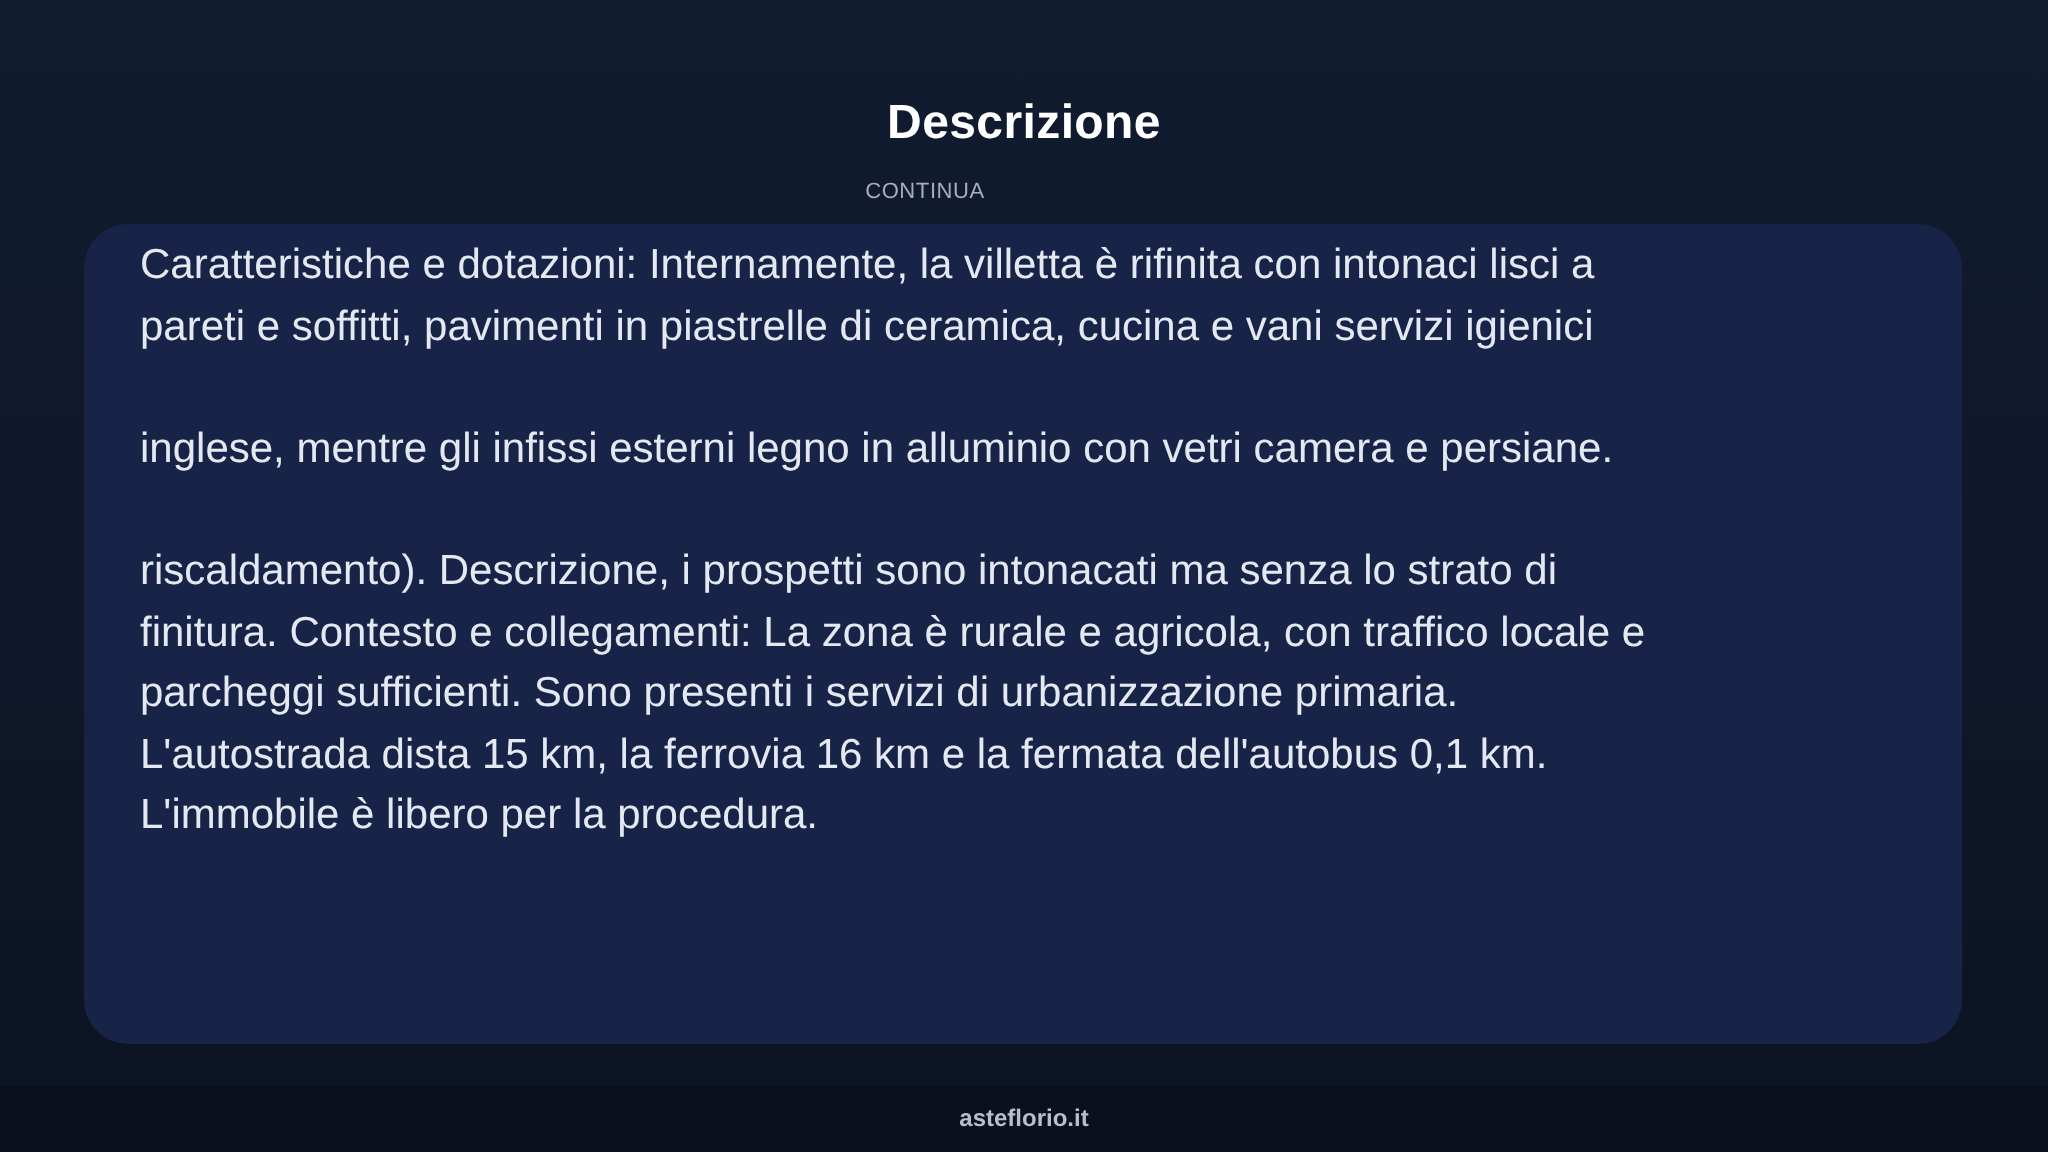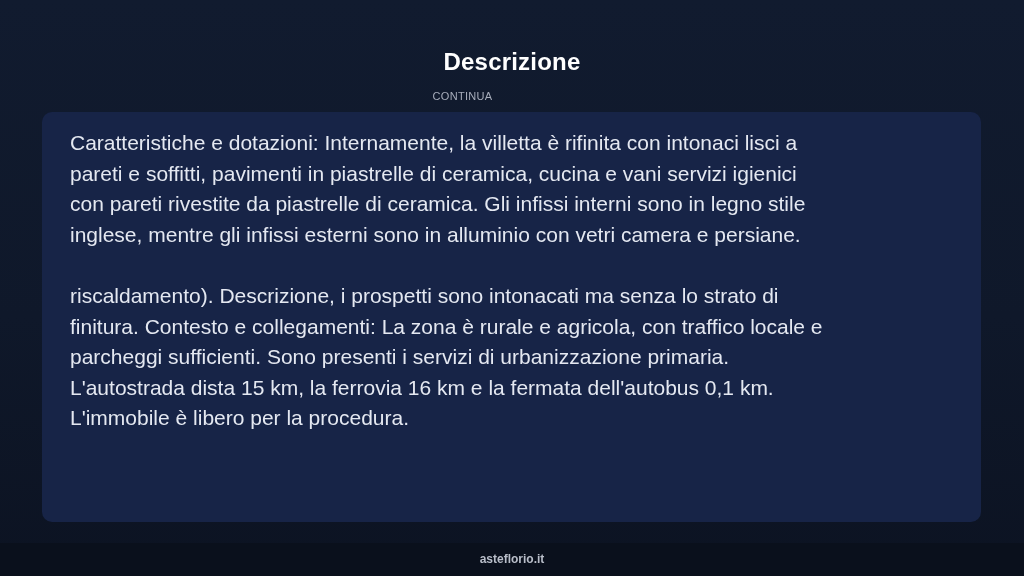--- a/index.html
+++ b/index.html
@@ -43,23 +43,23 @@
       color: #a7adbb;
       letter-spacing: 0.3px;
     }
     .card {
       position: absolute;
       left: 42px;
       top: 112px;
       width: 939px;
       height: 410px;
       background: #172447;
-      border-radius: 10px;
+      border-radius: 22px;
       box-sizing: border-box;
-      padding: 16px 28px;
+      padding: 6px 28px;
     }
     .card-text {
       font-size: 21px;
       line-height: 30.6px;
       color: #e4e8f1;
       margin: 0;
     }
     .footer {
       position: absolute;
       left: 0;
@@ -82,22 +82,22 @@
 
 <div class="header">
   <div class="title">Descrizione</div>
   <div class="subtitle">CONTINUA</div>
 </div>
 
 <div class="card">
   <p class="card-text">
     <span>Caratteristiche e dotazioni: Internamente, la villetta è rifinita con intonaci lisci a</span><br>
     <span>pareti e soffitti, pavimenti in piastrelle di ceramica, cucina e vani servizi igienici</span><br>
-    <span>con pareti rivestite da piastrelle di ceramica. Gli infissi interni sono in legno stile</span><br>
-    <span>inglese, mentre gli infissi esterni sono in alluminio con vetri camera e persiane.</span><br>
+    <br>
+    <span>inglese, mentre gli infissi esterni legno in alluminio con vetri camera e persiane.</span><br>
     <br>
     <span>riscaldamento). Descrizione, i prospetti sono intonacati ma senza lo strato di</span><br>
     <span>finitura. Contesto e collegamenti: La zona è rurale e agricola, con traffico locale e</span><br>
     <span>parcheggi sufficienti. Sono presenti i servizi di urbanizzazione primaria.</span><br>
     <span>L'autostrada dista 15 km, la ferrovia 16 km e la fermata dell'autobus 0,1 km.</span><br>
     <span>L'immobile è libero per la procedura.</span>
   </p>
 </div>
 
 <div class="footer">

